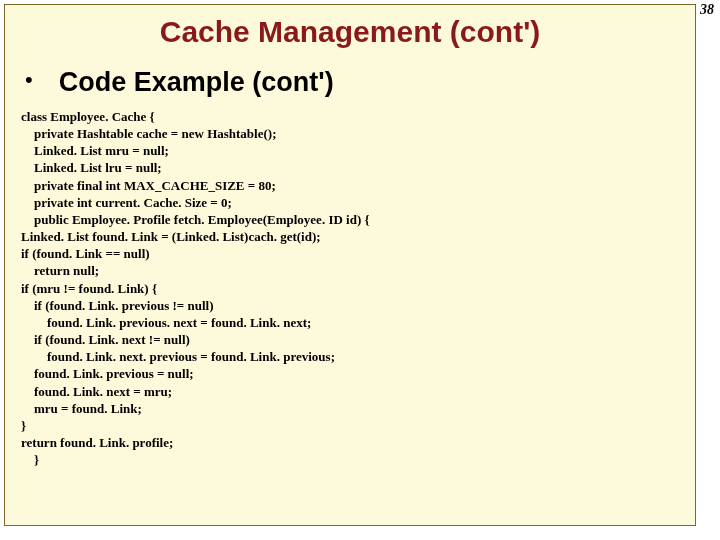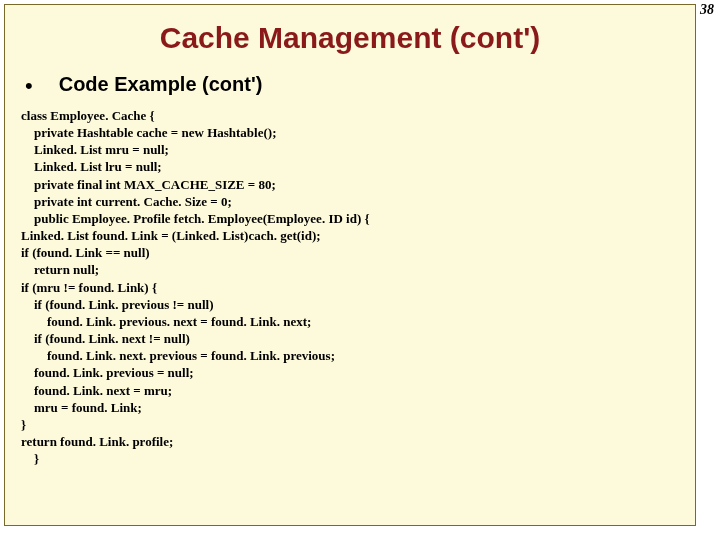--- a/index.html
+++ b/index.html
@@ -14,21 +14,21 @@
   }
   .slide {
     position: absolute;
     top: 4px;
     left: 4px;
     width: 692px;
     height: 522px;
     background: #fdf9db;
     border: 1px solid #7a6a2a;
     box-sizing: border-box;
-    padding: 14px 14px 10px 14px;
+    padding: 8px 14px 10px 14px;
   }
   .page-num {
     position: absolute;
     top: 2px;
     right: 6px;
     font-style: italic;
     font-weight: bold;
     font-size: 14px;
     color: #000;
     font-family: "Times New Roman", Times, serif;
@@ -46,21 +46,21 @@
     margin: 0 0 10px 6px;
   }
   .bullet {
     font-size: 22px;
     color: #000;
     margin-right: 26px;
     line-height: 1;
     padding-top: 2px;
   }
   .subheading {
-    font-size: 20px;
+    font-size: 27px;
     font-weight: bold;
     color: #000;
   }
   .code {
     font-family: Liberation Serif, serif;
     font-size: 13px;
     color: #000;
     white-space: pre;
     line-height: 1.32;
     margin-left: 2px;

